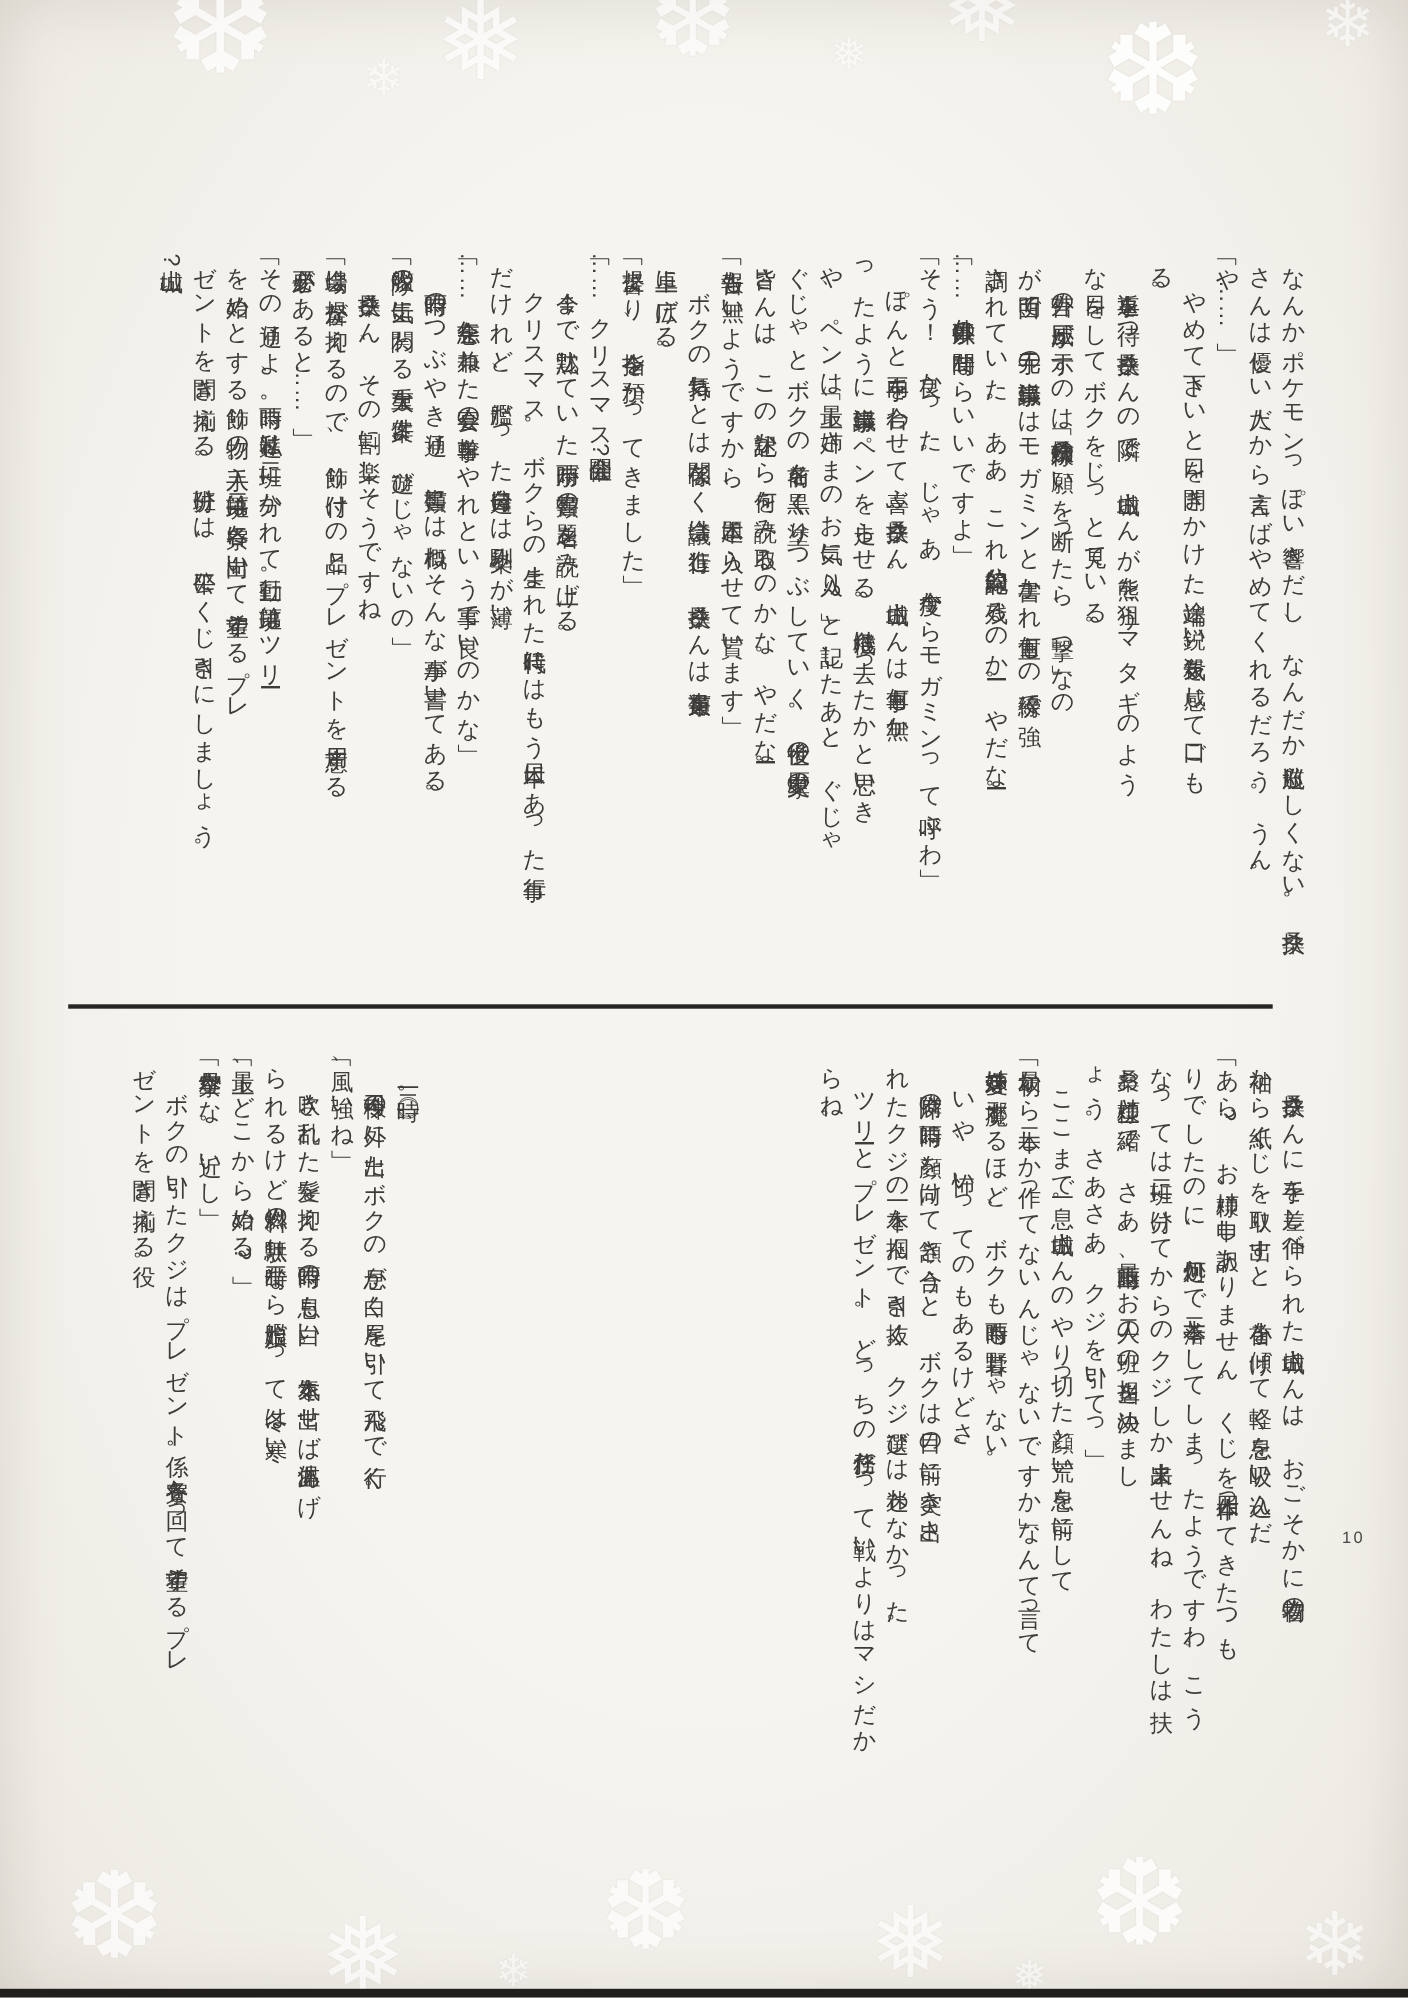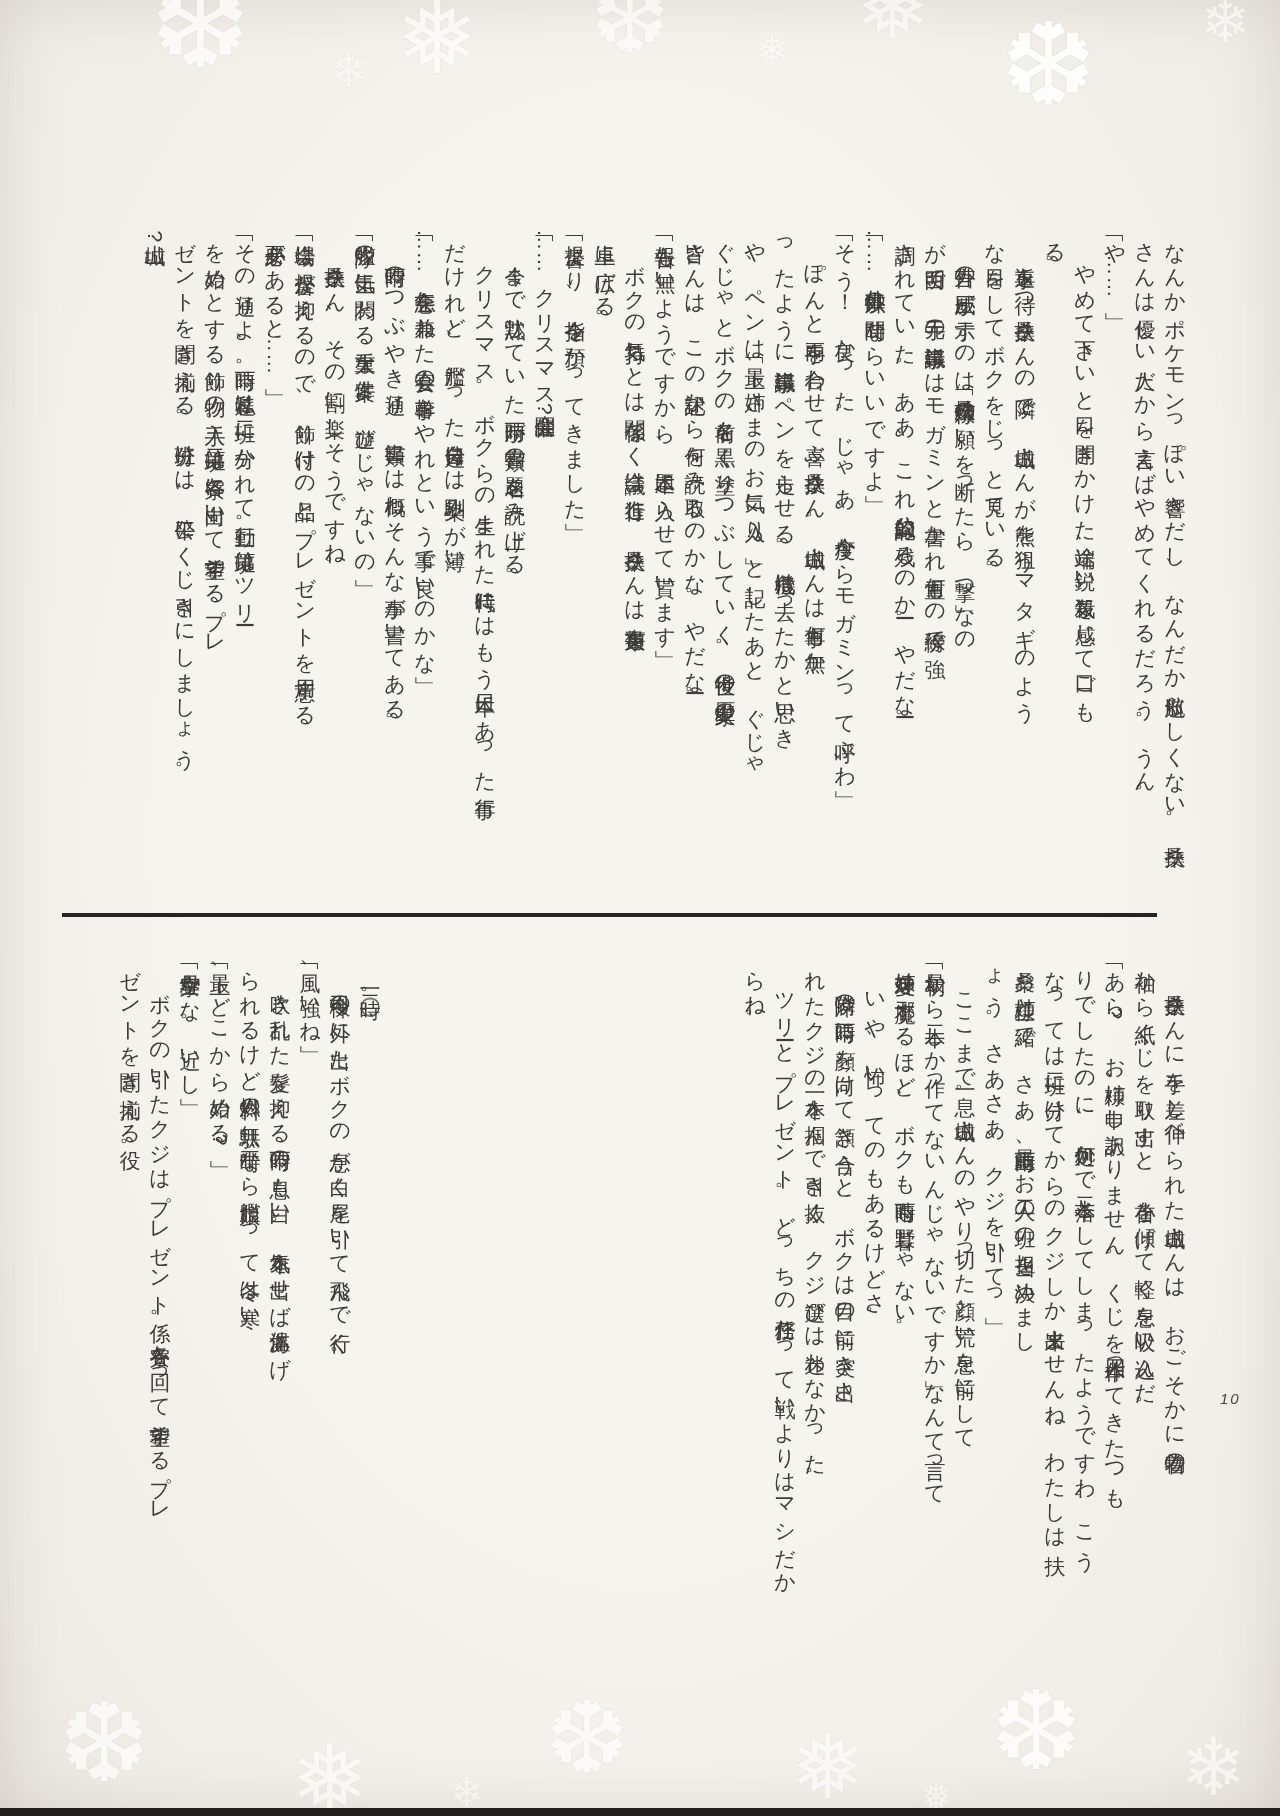--- a/index.html
+++ b/index.html
@@ -64,21 +64,20 @@
     height: 4px;
     background: #262523;
   }
   .page-number {
     position: absolute;
     left: 1220px;
     top: 1390px;
     font-size: 15px;
     letter-spacing: 2px;
     color: #4a4945;
-    font-style: italic;
   }
   .bottom-bar {
     position: absolute;
     left: 0;
     bottom: 0;
     width: 100%;
     height: 8px;
     background: #201f1d;
   }
 </style>

